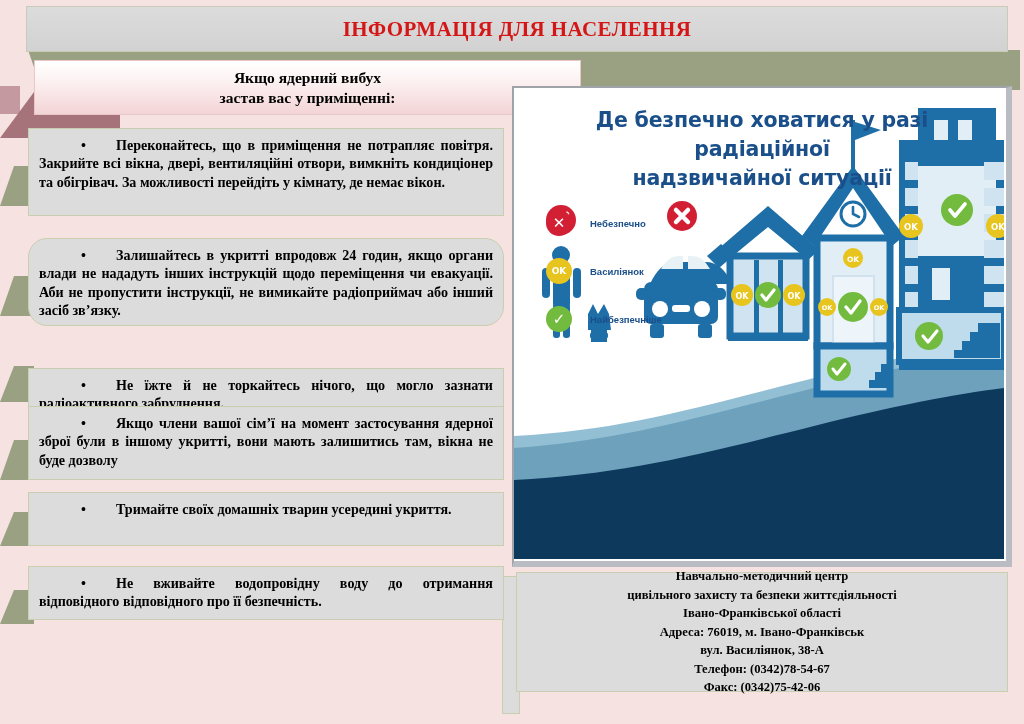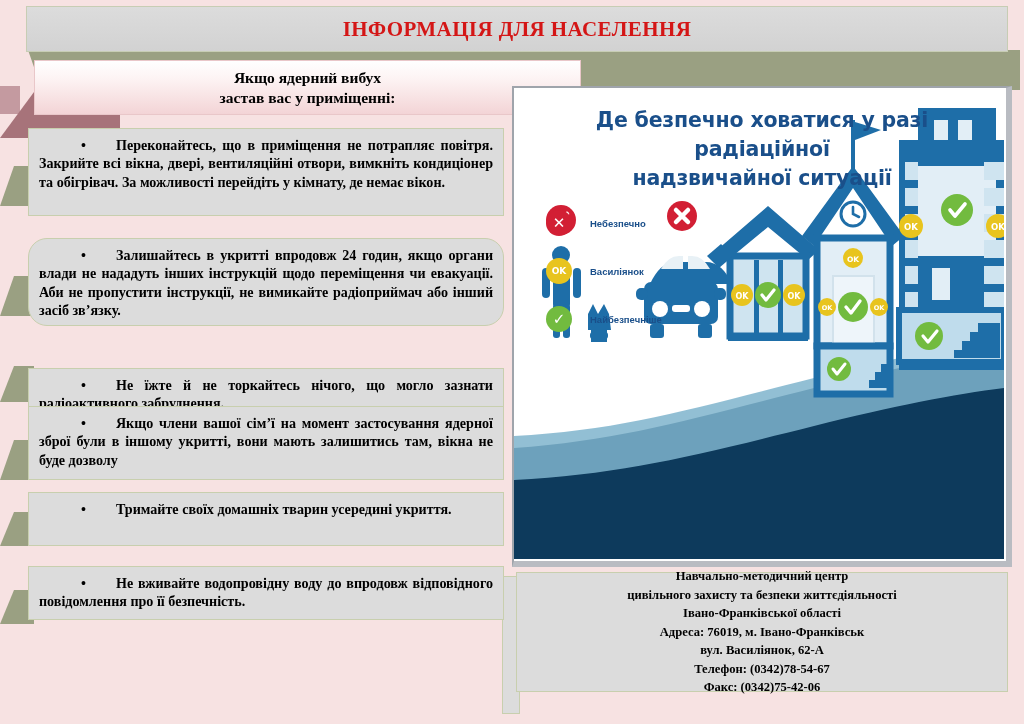--- a/index.html
+++ b/index.html
@@ -184,21 +184,21 @@
 
   <div class="tip" style="top:406px;width:476px;height:74px;">
     <p><span class="bul">•</span><span>Якщо члени вашої сім’ї на момент застосування ядерної зброї були в іншому укритті, вони мають залишитись там, вікна не буде дозволу</span></p>
   </div>
 
   <div class="tip" style="top:492px;width:476px;height:54px;">
     <p><span class="bul">•</span><span>Тримайте своїх домашніх тварин усередині укриття.</span></p>
   </div>
 
   <div class="tip" style="top:566px;width:476px;height:54px;">
-    <p><span class="bul">•</span><span>Не вживайте водопровідну воду до впродовж відповідного повідомлення про її безпечність.</span></p>
+    <p><span class="bul">•</span><span>Не вживайте водопровідну воду до отримання відповідного відповідного про її безпечність.</span></p>
   </div>
 
   <div id="info-frame">
     <div id="info-inner">
 
       <svg width="490" height="471" viewBox="0 0 490 471" style="position:absolute;left:0;top:0;">
 
         <path d="M0 360 C 110 352 180 330 300 300 C 380 280 440 268 490 262 L490 471 L0 471 Z" fill="#0d3a5c"></path>
         <path d="M0 348 C 110 342 180 320 300 290 C 380 270 440 258 490 252 L490 300 C 440 306 380 318 300 338 C 180 368 110 386 0 392 Z" fill="#7fb4cc" opacity="0.85"></path>
 
@@ -343,18 +343,18 @@
 
     </div>
   </div>
 
   <div id="footer-shadow"></div>
   <div id="footer-box">
     <div class="footer-line">Навчально-методичний центр</div>
     <div class="footer-line">цивільного захисту та безпеки життєдіяльності</div>
     <div class="footer-line">Івано-Франківської області</div>
     <div class="footer-line">Адреса: 76019, м. Івано-Франківськ</div>
-    <div class="footer-line">вул. Василіянок, 62-А</div>
+    <div class="footer-line">вул. Василіянок, 38-А</div>
     <div class="footer-line">Телефон: (0342)78-54-67</div>
     <div class="footer-line">Факс: (0342)75-42-06</div>
   </div>
 
 </div>
 
 </body></html>

